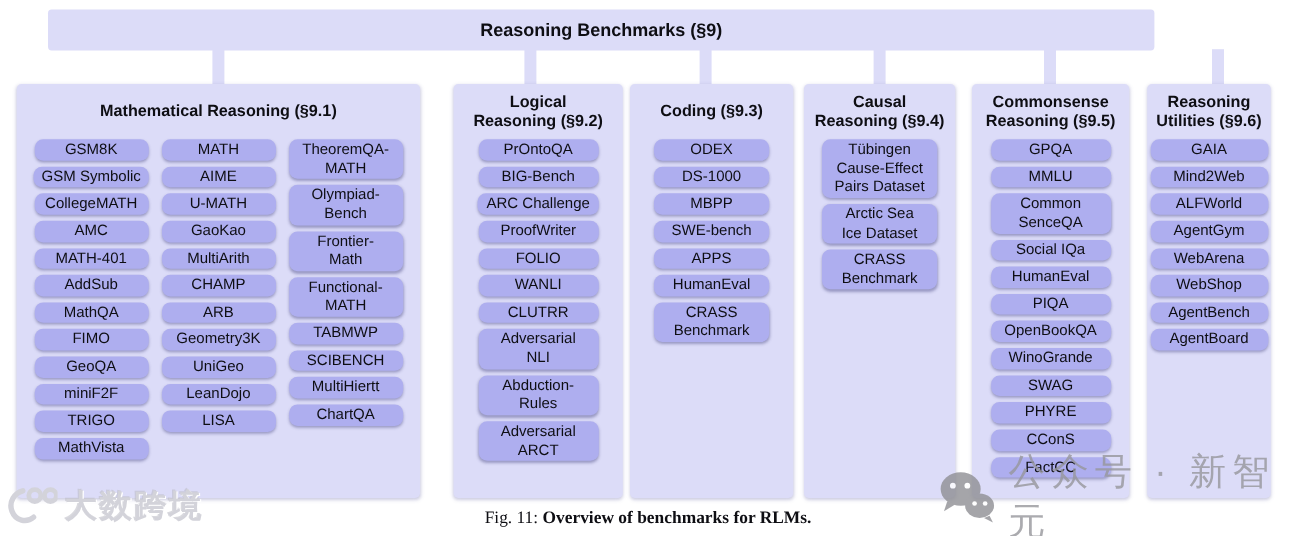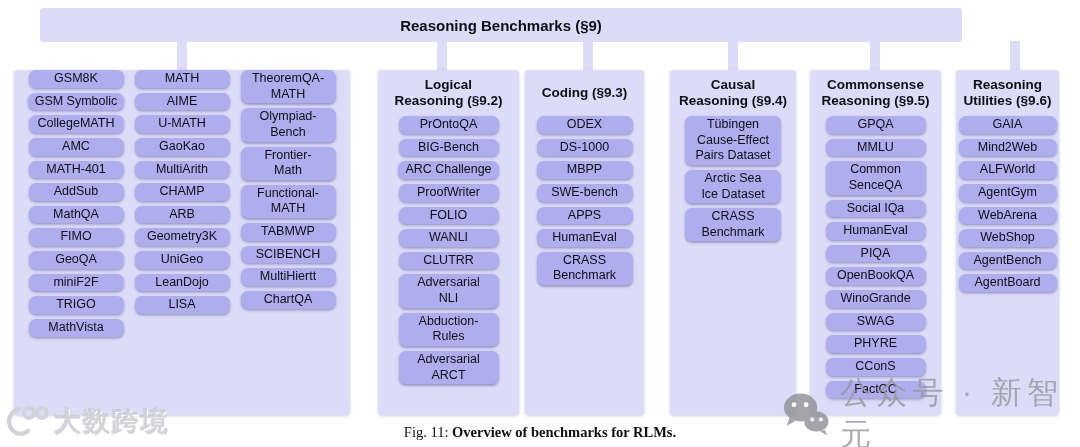--- a/index.html
+++ b/index.html
@@ -39,21 +39,21 @@
     font-size:12.5px;line-height:1.25;text-align:center;
     white-space:pre-line;
     box-shadow:0 1.5px 2.5px rgba(70,70,130,.45);
   }
   .panel-math{left:14px;width:336px;}
   .math-grid{display:flex;justify-content:space-between;padding:0 9px;}
   .math-grid .pill-col{flex:1;}
   .panel-math .pill{min-width:95px;max-width:104px;}
   .panel-logical{left:378px;width:141px;}
   .panel-logical .pill{min-width:100px;max-width:118px;}
-  .panel-coding{left:525px;width:119px;}
+  .panel-coding{left:525px;width:136px;}
   .panel-coding .pill{min-width:96px;}
   .panel-causal{left:670px;width:126px;}
   .panel-causal .pill{min-width:96px;}
   .panel-commonsense{left:810px;width:131px;}
   .panel-commonsense .pill{min-width:100px;}
   .panel-utilities{left:956px;width:103px;}
   .panel-utilities .pill{min-width:98px;}
   .caption{
     position:absolute;left:0;right:0;top:424px;text-align:center;
     font-family:"Liberation Serif","DejaVu Serif",serif;font-size:14.5px;
@@ -78,20 +78,21 @@
 </div>
 
 <div class="connector" style="left:177px"></div>
 <div class="connector" style="left:437px"></div>
 <div class="connector" style="left:583px"></div>
 <div class="connector" style="left:728px"></div>
 <div class="connector" style="left:870px"></div>
 <div class="connector" style="left:1010px"></div>
 
 <section class="panel panel-math">
+  <div class="panel-title">Mathematical Reasoning (§9.1)</div>
   <div class="math-grid">
     <div class="pill-col">
         <div class="pill">GSM8K</div>
         <div class="pill">GSM Symbolic</div>
         <div class="pill">CollegeMATH</div>
         <div class="pill">AMC</div>
         <div class="pill">MATH-401</div>
         <div class="pill">AddSub</div>
         <div class="pill">MathQA</div>
         <div class="pill">FIMO</div>

